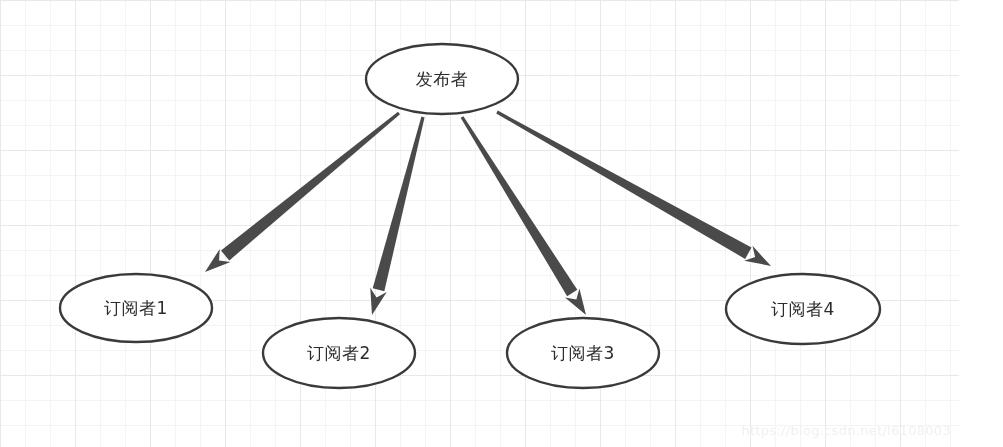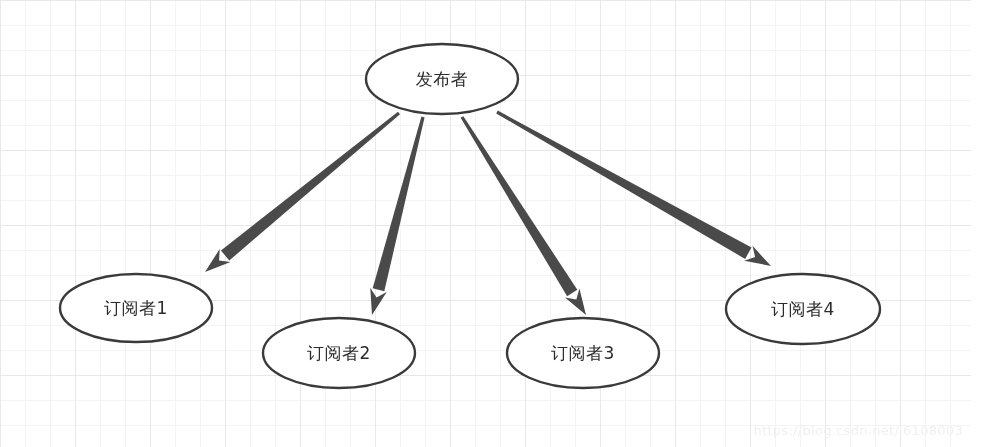--- a/index.html
+++ b/index.html
@@ -21,21 +21,20 @@
       linear-gradient(to right, #e8e8e8 1px, transparent 1px),
       linear-gradient(to bottom, #e8e8e8 1px, transparent 1px),
       linear-gradient(to right, #f4f4f4 1px, transparent 1px),
       linear-gradient(to bottom, #f4f4f4 1px, transparent 1px);
     background-size:
       75px 75px,
       75px 75px,
       25px 25px,
       25px 25px;
     background-position: 0 0, 0 0, 0 0, 0 0;
-    padding-left: 12px;
   }
   #diagram {
     position: absolute;
     left: 0;
     top: 0;
     width: 1003px;
     height: 447px;
   }
   .node-label {
     font-family: "DejaVu Sans", "Liberation Sans", sans-serif;

